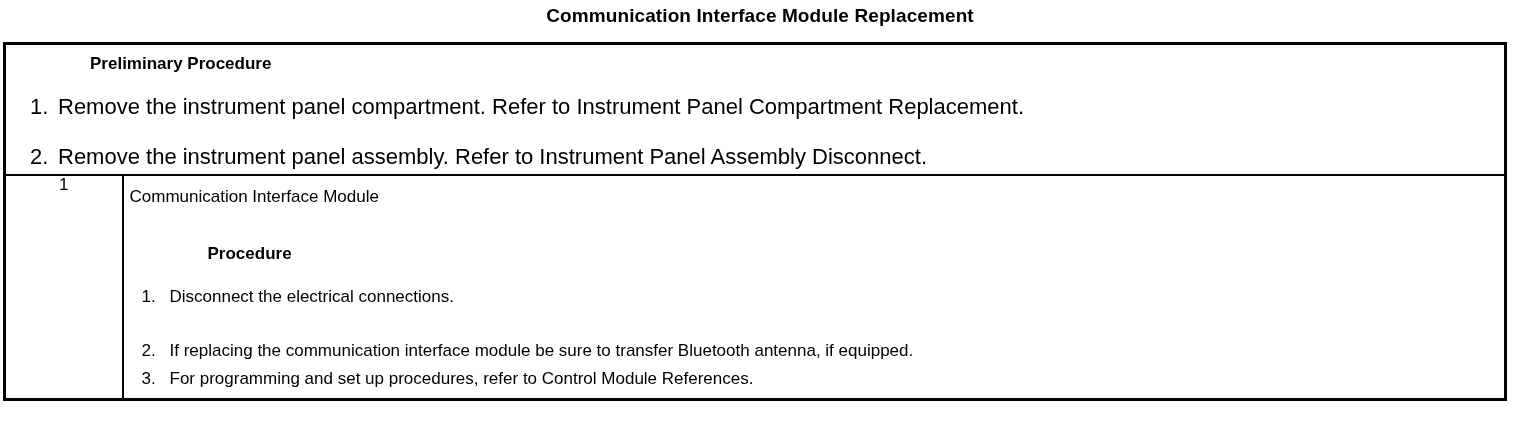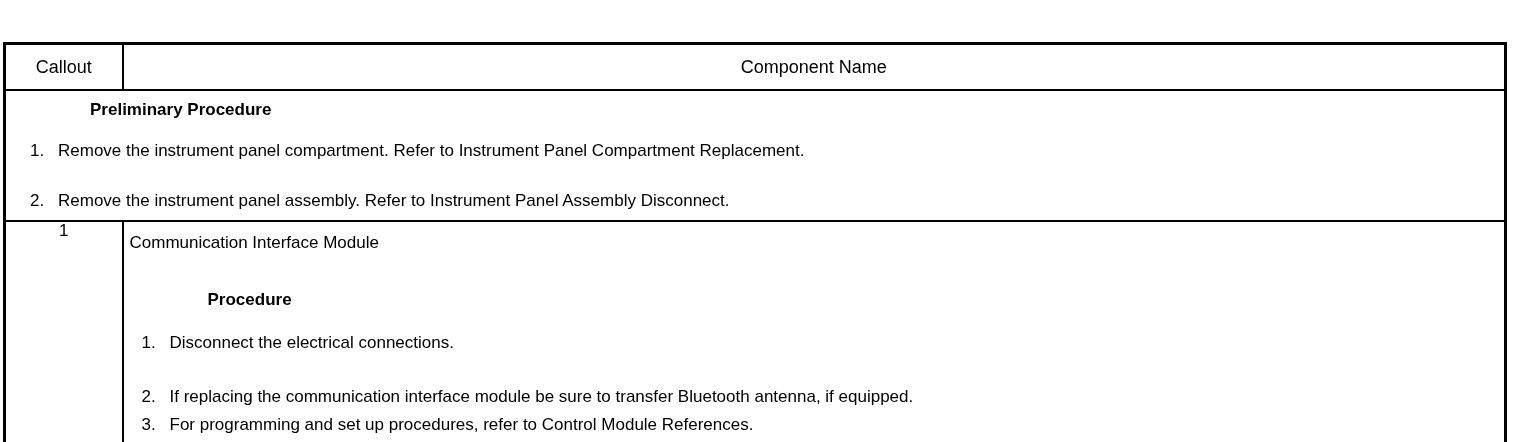--- a/index.html
+++ b/index.html
@@ -71,21 +71,21 @@
     font-weight: bold;
     padding: 8px 0 0 84px;
     line-height: 1.25;
   }
   .prelim-list {
     list-style: none;
     margin: 0;
     padding: 0;
   }
   .prelim-list li {
-    font-size: 17px;
+    font-size: 22px;
     line-height: 1.0;
     padding: 0 0 0 24px;
     height: 28px;
     white-space: nowrap;
   }
   .prelim-list li:first-child { padding-top: 22px; height: 50px; }
   .num {
     display: inline-block;
     width: 28px;
   }
@@ -126,31 +126,28 @@
     height: 28px;
     white-space: nowrap;
   }
   .proc-list li:first-child { padding-top: 26px; height: 54px; }
 </style>
 </head>
 <body>
 
 <div class="page">
 
+  <div class="doc-title">Communication Interface Module Replacement</div>
 
   <table class="proc-table">
     <colgroup>
       <col class="col-callout">
       <col>
     </colgroup>
     <tbody>
-      <tr>
-        <th class="hdr-cell">Callout</th>
-        <th class="hdr-cell">Component Name</th>
-      </tr>
 
       <tr>
         <td class="prelim-cell" colspan="2">
           <div class="prelim-heading">Preliminary Procedure</div>
           <ol class="prelim-list">
             <li>
               <span class="num">1.</span><span>Remove the instrument panel compartment. Refer to Instrument Panel Compartment Replacement.</span>
             </li>
             <li>
               <span class="num">2.</span><span>Remove the instrument panel assembly. Refer to Instrument Panel Assembly Disconnect.</span>

